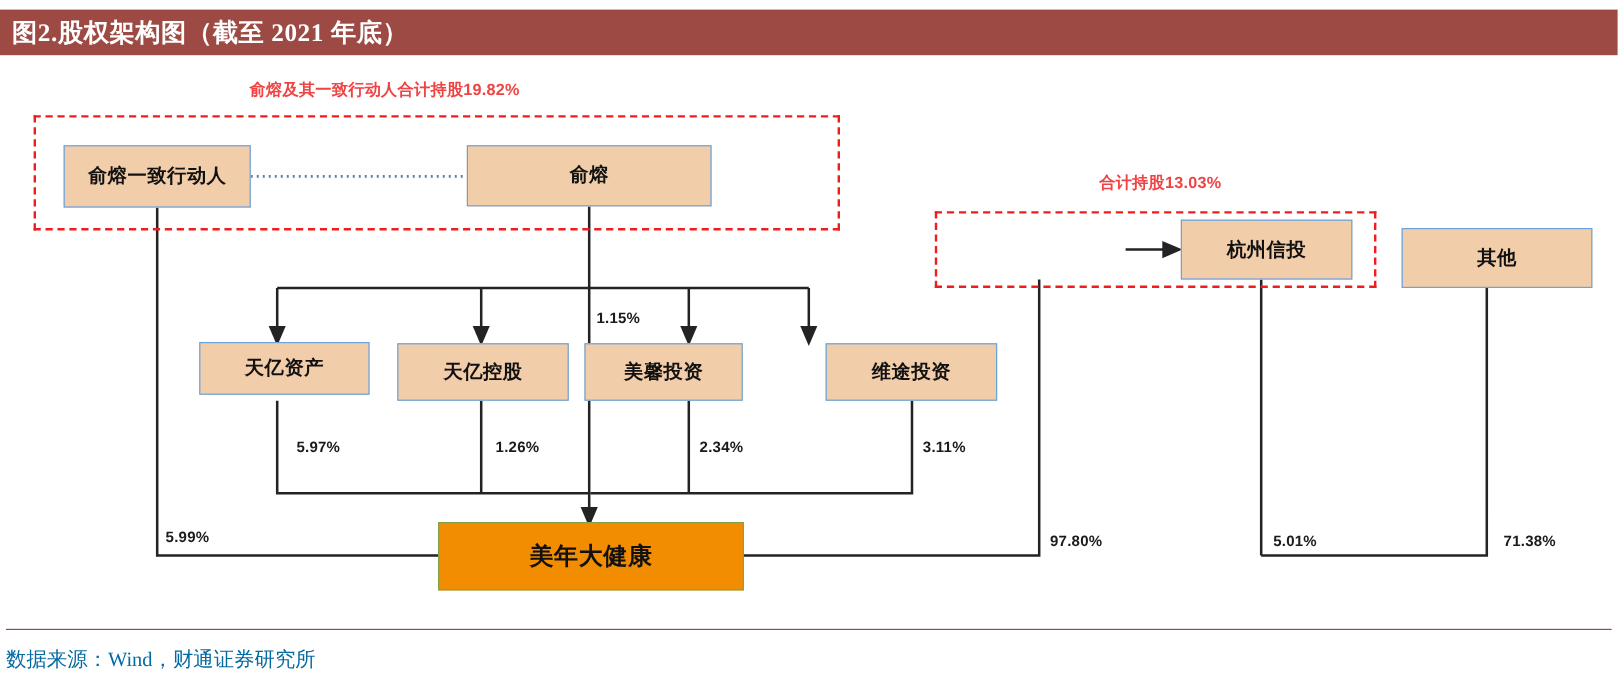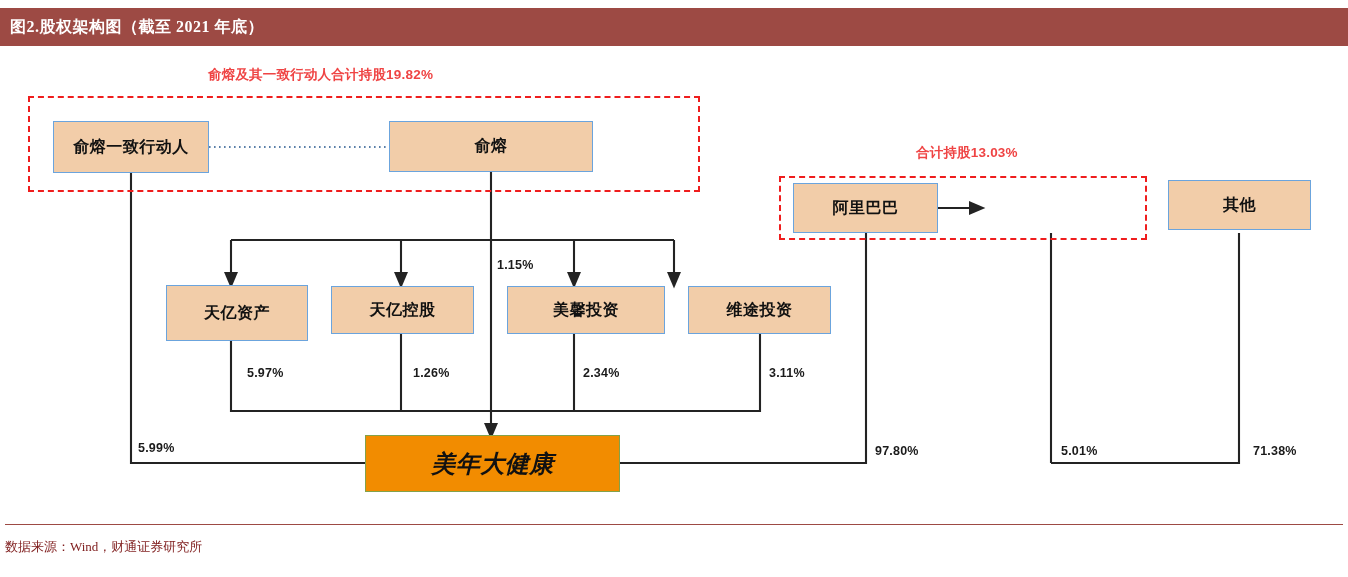--- a/index.html
+++ b/index.html
@@ -14,41 +14,40 @@
 
   
   .title-bar{
     position:absolute;left:0;top:8px;width:1348px;height:38px;
     background:#9d4a44;
     display:flex;align-items:center;
   }
   .title-text{
     color:#ffffff;
     font-family:"Liberation Serif","DejaVu Serif",serif;
-    font-size:16px;font-weight:700;
+    font-size:21px;font-weight:700;
     padding-left:10px;letter-spacing:.5px;
     white-space:nowrap;
   }
 
   
   #wires{position:absolute;left:0;top:0;width:1348px;height:577px;pointer-events:none;}
 
   
   .node{
     position:absolute;box-sizing:border-box;
     display:flex;align-items:center;justify-content:center;
     background:#f2cda9;border:1.6px solid #6ba4dd;
     color:#111111;font-weight:700;font-size:16px;
     white-space:nowrap;
     letter-spacing:.5px;
   }
   .node.root{
     background:#f28c00;border:1.8px solid #83a24a;
-    font-size:24px;
-    font-style:italic;
+    font-size:20px;
   }
 
   
   .dash-group{
     position:absolute;box-sizing:border-box;
     border:2px dashed #ef1d1d;
     background:transparent;
   }
 
   
@@ -64,21 +63,21 @@
   }
 
   
   .footer-rule{
     position:absolute;left:5px;top:524px;width:1338px;height:1px;
     background:#9d4a44;
   }
   .footer-text{
     position:absolute;left:5px;top:538px;
     font-family:"Liberation Serif","DejaVu Serif",serif;
-    font-size:13px;color:#7f1d1d;white-space:nowrap;
+    font-size:17px;color:#0369a1;white-space:nowrap;
   }
 </style>
 </head>
 <body>
 
 <div id="canvas">
 
   <div class="title-bar">
     <span class="title-text">图2.股权架构图（截至 2021 年底）</span>
   </div>
@@ -125,32 +124,32 @@
   <div class="dash-group" style="left:28px;top:96px;width:672px;height:96px;"></div>
   <div class="dash-group" style="left:779px;top:176px;width:368px;height:64px;"></div>
 
   <div class="glabel" style="left:208px;top:66px;">俞熔及其一致行动人合计持股19.82%</div>
   <div class="glabel" style="left:916px;top:144px;">合计持股13.03%</div>
 
   <div class="node" style="left:53px;top:121px;width:156px;height:52px;">俞熔一致行动人</div>
 
   <div class="node" style="left:389px;top:121px;width:204px;height:51px;">俞熔</div>
 
-  <div class="node" style="left:166px;top:285px;width:142px;height:56px;text-align:right;">天亿资产</div>
+  <div class="node" style="left:166px;top:285px;width:142px;height:44px;text-align:right;">天亿资产</div>
 
   <div class="node" style="left:331px;top:286px;width:143px;height:48px;">天亿控股</div>
 
-  <div class="node" style="left:507px;top:286px;width:158px;height:48px;">美馨投资</div>
+  <div class="node" style="left:487px;top:286px;width:132px;height:48px;">美馨投资</div>
 
   <div class="node" style="left:688px;top:286px;width:143px;height:48px;">维途投资</div>
 
-  <div class="node" style="left:793px;top:183px;width:145px;height:50px;">阿里巴巴</div>
 
+  <div class="node" style="left:984px;top:183px;width:143px;height:50px;">杭州信投</div>
 
-  <div class="node" style="left:1168px;top:180px;width:143px;height:50px;">其他</div>
+  <div class="node" style="left:1168px;top:190px;width:159px;height:50px;">其他</div>
 
   <div class="node root" style="left:365px;top:435px;width:255px;height:57px;">美年大健康</div>
 
   <div class="pct" style="left:138px;top:441px;">5.99%</div>
 
   <div class="pct" style="left:247px;top:366px;">5.97%</div>
 
   <div class="pct" style="left:413px;top:366px;">1.26%</div>
 
   <div class="pct" style="left:497px;top:258px;">1.15%</div>

